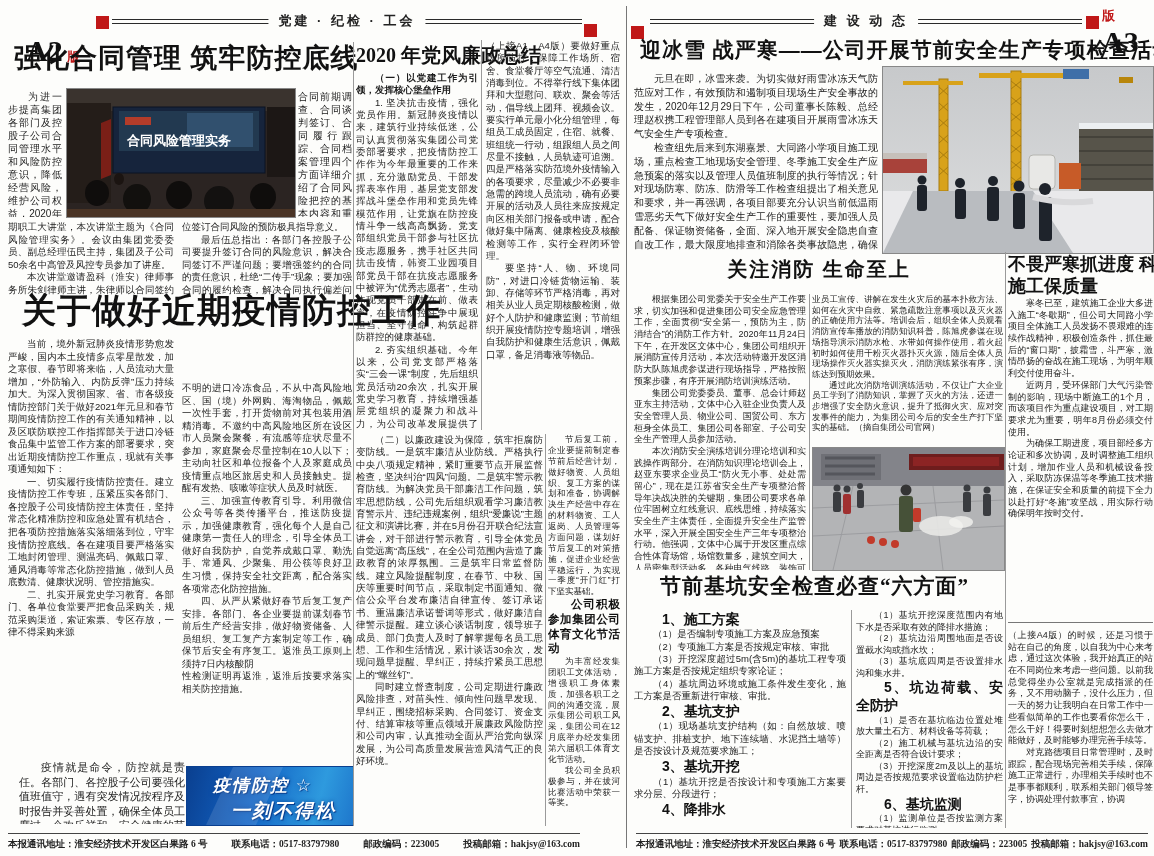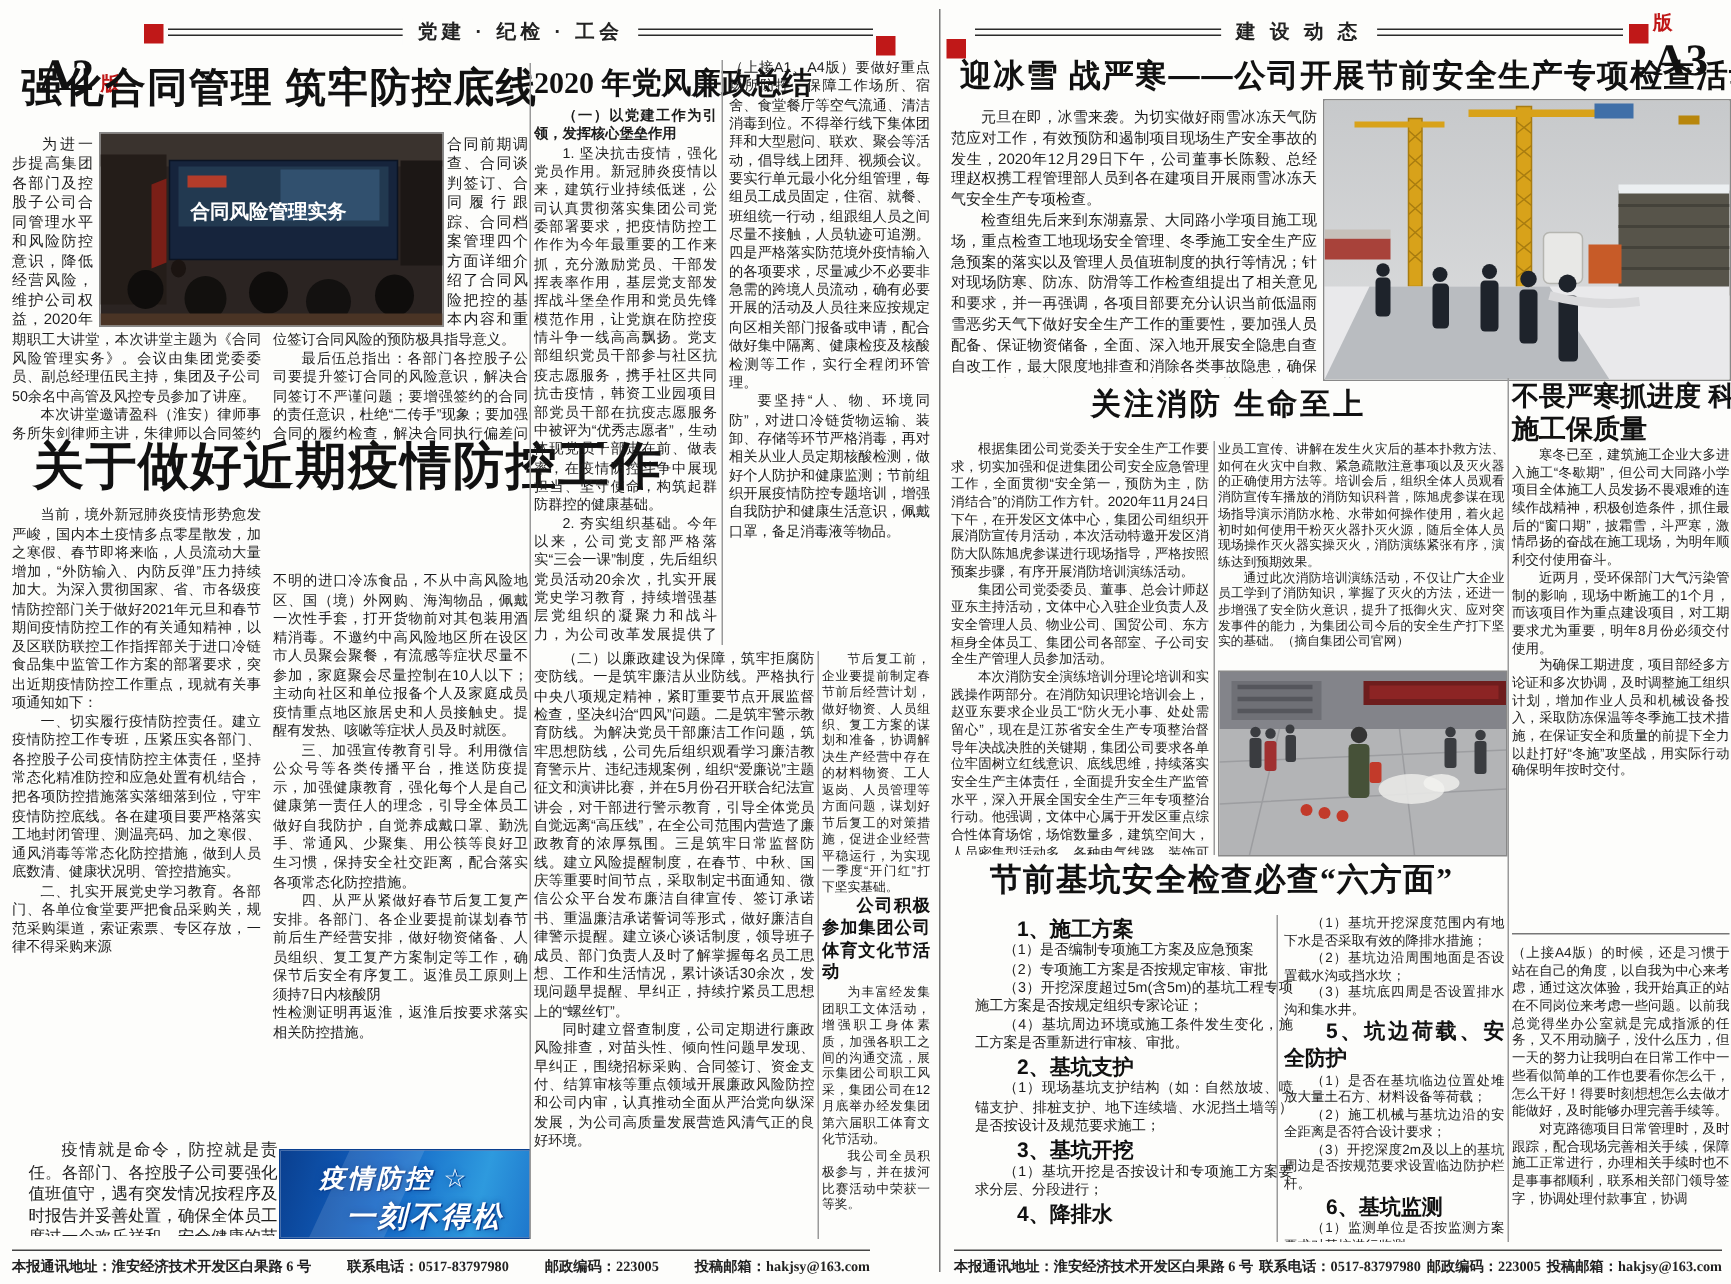--- a/index.html
+++ b/index.html
@@ -97,21 +97,21 @@
   </div>
   <div class="abs jt" style="left:182px;top:221px;width:170px;height:74px;font-size:9.5px;line-height:1.32;">
     <p class="noind">位签订合同风险的预防极具指导意义。</p>
     <p>最后伍总指出：各部门各控股子公司要提升签订合同的风险意识，解决合同签订不严谨问题；要增强签约的合同的责任意识，杜绝“二传手”现象；要加强合同的履约检查，解决合同执行偏差问题；要规范合同归档，保证资料完整归档。（摘自集团公司官网）</p>
   </div>
 
   <div class="abs hl" style="left:22px;top:288px;font-size:34px;text-align:right;">关于做好近期疫情防控工作</div>
 
   <div class="abs jt" style="left:8px;top:338px;width:166px;height:418px;font-size:9.5px;line-height:1.32;">
     <p>当前，境外新冠肺炎疫情形势愈发严峻，国内本土疫情多点零星散发，加之寒假、春节即将来临，人员流动大量增加，“外防输入、内防反弹”压力持续加大。为深入贯彻国家、省、市各级疫情防控部门关于做好2021年元旦和春节期间疫情防控工作的有关通知精神，以及区联防联控工作指挥部关于进口冷链食品集中监管工作方案的部署要求，突出近期疫情防控工作重点，现就有关事项通知如下：</p>
-    <p>一、切实履行疫情防控责任。建立疫情防控工作专班，压紧压实各部门、各控股子公司疫情防控主体责任，坚持常态化精准防控和应急处置有机结合，把各项防控措施落实落细落到位，守牢疫情防控底线。各在建项目要严格落实工地封闭管理、测温亮码、加之寒假、通风消毒等常态化防控措施，做到人员底数清、健康状况明、管控措施实。</p>
+    <p>一、切实履行疫情防控责任。建立疫情防控工作专班，压紧压实各部门、各控股子公司疫情防控主体责任，坚持常态化精准防控和应急处置有机结合，把各项防控措施落实落细落到位，守牢疫情防控底线。各在建项目要严格落实工地封闭管理、测温亮码、佩戴口罩、通风消毒等常态化防控措施，做到人员底数清、健康状况明、管控措施实。</p>
     <p>二、扎实开展党史学习教育。各部门、各单位食堂要严把食品采购关，规范采购渠道，索证索票、专区存放，一律不得采购来源</p>
   </div>
   <div class="abs jt" style="left:182px;top:338px;width:170px;height:424px;font-size:9.5px;line-height:1.32;margin-top:44px;">
     <p class="noind">不明的进口冷冻食品，不从中高风险地区、国（境）外网购、海淘物品，佩戴一次性手套，打开货物前对其包装用酒精消毒。不邀约中高风险地区所在设区市人员聚会聚餐，有流感等症状尽量不参加，家庭聚会尽量控制在10人以下；主动向社区和单位报备个人及家庭成员疫情重点地区旅居史和人员接触史。提醒有发热、咳嗽等症状人员及时就医。</p>
     <p>三、加强宣传教育引导。利用微信公众号等各类传播平台，推送防疫提示，加强健康教育，强化每个人是自己健康第一责任人的理念，引导全体员工做好自我防护，自觉养成戴口罩、勤洗手、常通风、少聚集、用公筷等良好卫生习惯，保持安全社交距离，配合落实各项常态化防控措施。</p>
     <p>四、从严从紧做好春节后复工复产安排。各部门、各企业要提前谋划春节前后生产经营安排，做好物资储备、人员组织、复工复产方案制定等工作，确保节后安全有序复工。返淮员工原则上须持7日内核酸阴</p>
     <p class="noind">性检测证明再返淮，返淮后按要求落实相关防控措施。</p>
   </div>
   <div class="abs jt" style="left:19px;top:760px;width:166px;height:64px;font-size:11px;line-height:1.32;">
     <p>疫情就是命令，防控就是责任。各部门、各控股子公司要强化值班值守，遇有突发情况按程序及时报告并妥善处置，确保全体员工度过一个欢乐祥和、安全健康的节日假期。</p>
@@ -251,21 +251,21 @@
     <p>为确保工期进度，项目部经多方论证和多次协调，及时调整施工组织计划，增加作业人员和机械设备投入，采取防冻保温等冬季施工技术措施，在保证安全和质量的前提下全力以赴打好“冬施”攻坚战，用实际行动确保明年按时交付。</p>
   </div>
   <div class="hrsep" style="left:1008px;top:622px;width:145px;"></div>
   <div class="abs jt" style="left:1008px;top:630px;width:145px;height:198px;font-size:9px;line-height:1.3;">
     <p class="noind">（上接A4版）的时候，还是习惯于站在自己的角度，以自我为中心来考虑，通过这次体验，我开始真正的站在不同岗位来考虑一些问题。以前我总觉得坐办公室就是完成指派的任务，又不用动脑子，没什么压力，但一天的努力让我明白在日常工作中一些看似简单的工作也要看你怎么干，怎么干好！得要时刻想想怎么去做才能做好，及时能够办理完善手续等。</p>
     <p>对克路德项目日常管理时，及时跟踪，配合现场完善相关手续，保障施工正常进行，办理相关手续时也不是事事都顺利，联系相关部门领导签字，协调处理付款事宜，协调</p>
   </div>
 
   <div class="abs hl serifhl" style="left:660px;top:572px;font-size:21px;letter-spacing:1px;text-align:right;">节前基坑安全检查必查“六方面”</div>
 
-  <div class="abs jt chk" style="left:634px;top:610px;width:212px;height:218px;font-size:9.5px;line-height:1.3;margin-left:16px;">
+  <div class="abs jt chk" style="left:634px;top:610px;width:212px;height:218px;font-size:9.5px;line-height:1.3;">
     <p class="chk-h">1、施工方案</p>
     <p>（1）是否编制专项施工方案及应急预案</p>
     <p>（2）专项施工方案是否按规定审核、审批</p>
     <p>（3）开挖深度超过5m(含5m)的基坑工程专项施工方案是否按规定组织专家论证；</p>
     <p>（4）基坑周边环境或施工条件发生变化，施工方案是否重新进行审核、审批。</p>
     <p class="chk-h">2、基坑支护</p>
     <p>（1）现场基坑支护结构（如：自然放坡、喷锚支护、排桩支护、地下连续墙、水泥挡土墙等）是否按设计及规范要求施工；</p>
     <p class="chk-h">3、基坑开挖</p>
     <p>（1）基坑开挖是否按设计和专项施工方案要求分层、分段进行；</p>
     <p class="chk-h">4、降排水</p>

